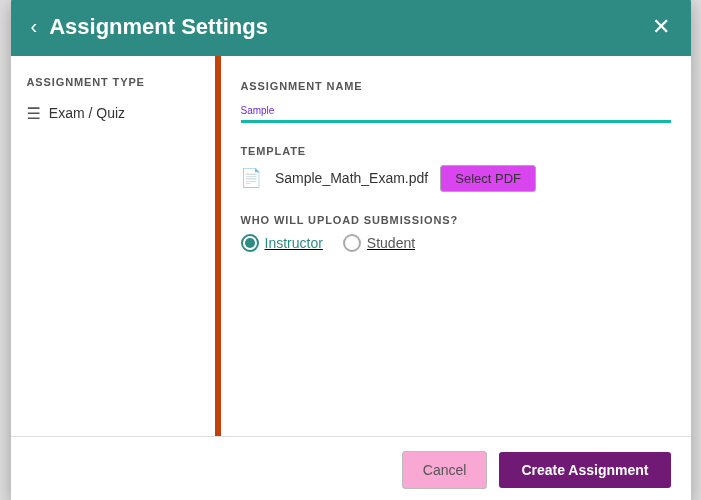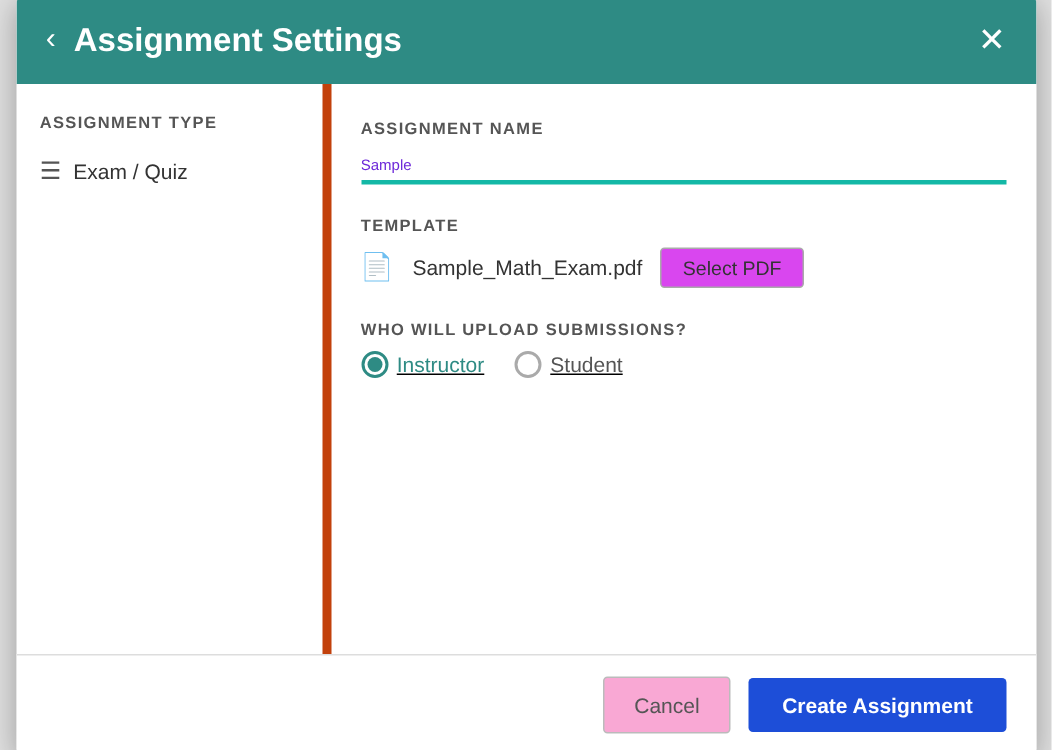--- a/index.html
+++ b/index.html
@@ -222,21 +222,21 @@
       background: #f9a8d4;
       border: 1px solid #bbb;
       color: #555;
       font-size: 14px;
       padding: 10px 20px;
       border-radius: 3px;
       cursor: pointer;
     }
 
     .create-btn {
-      background: #1d4ed8;
+      background: #701a75;
       color: #fff;
       border: none;
       font-size: 14px;
       font-weight: bold;
       padding: 10px 22px;
       border-radius: 3px;
       cursor: pointer;
     }
   </style>
 </head>

